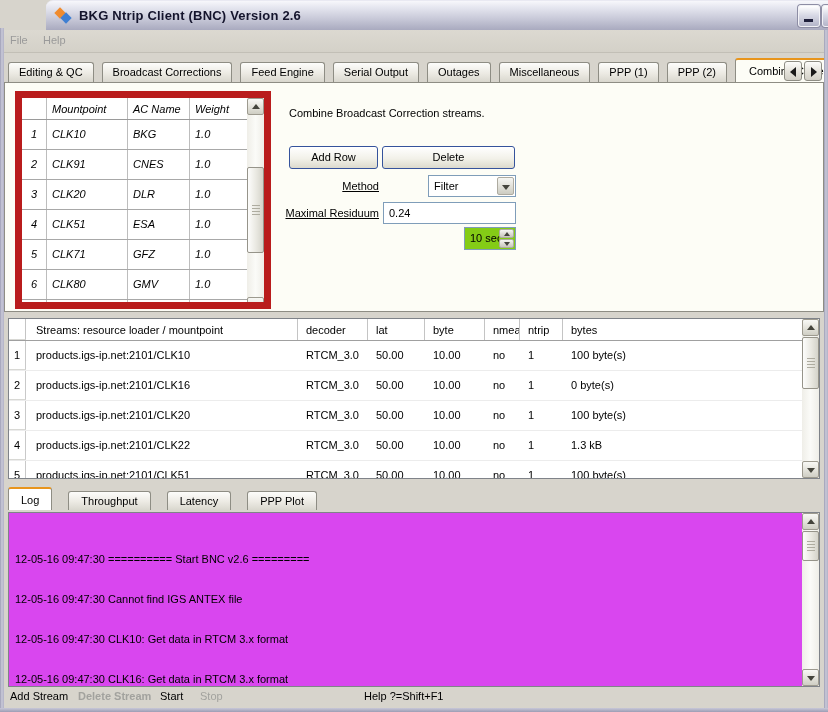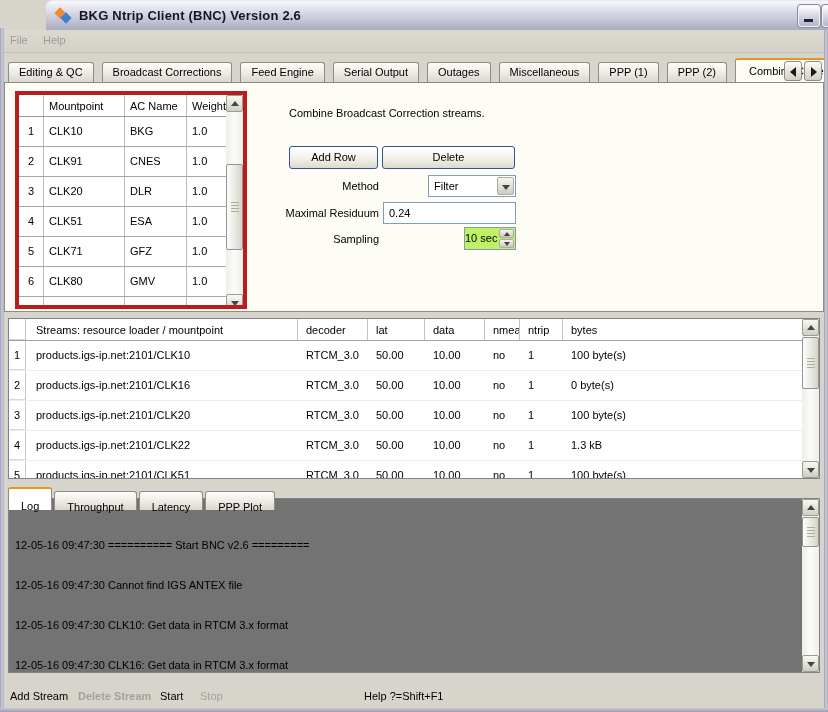--- a/index.html
+++ b/index.html
@@ -46,21 +46,21 @@
   .tab-arrow { position:absolute; top:61px; width:18px; height:20px; border:1px solid #8e8d84; border-radius:3px;
     background:linear-gradient(180deg,#fdfdfb,#e4e2da 55%,#d2d0c7); z-index:5; }
   .tri-l { position:absolute; left:5px; top:5px; width:0; height:0; border-top:5px solid transparent; border-bottom:5px solid transparent; border-right:6px solid #1a1a1a; }
   .tri-r { position:absolute; left:6px; top:5px; width:0; height:0; border-top:5px solid transparent; border-bottom:5px solid transparent; border-left:6px solid #1a1a1a; }
 
   
   .tabpage { position:absolute; left:4px; top:82px; width:820px; height:230px; background:#fdfdf6;
     border:1px solid #8e8d84; z-index:3; }
 
   
-  .ctable { position:absolute; left:10px; top:8px; width:232px; height:218px; background:#fff; border:4px solid #b91c1c; overflow:hidden; }
+  .ctable { position:absolute; left:10px; top:8px; width:256px; height:218px; background:#fff; border:7px solid #b91c1c; overflow:hidden;font-style:italic; }
   .crow { display:grid; grid-template-columns:25px 81px 62px 66px; width:233px; }
   .crow.header { height:22px; line-height:22px; border-bottom:1px solid #9a9a9a; }
   .crow.body { height:30px; line-height:29px; border-bottom:1px solid #a8a8a8; }
   .crow.partial { height:16px; border-bottom:none; }
   .crow > div { border-right:1px solid #bdbdbd; padding-left:5px; overflow:hidden; white-space:nowrap; }
   .crow > div:last-child { border-right:none; }
   .crow .numc { text-align:center; padding-left:0; border-right:1px solid #bdbdbd; }
 
   
   .vsb { position:absolute; width:17px; background:linear-gradient(90deg,#efeee8,#fbfbf8 50%,#efeee8); }
@@ -72,27 +72,27 @@
   .thumb { position:absolute; left:0; width:17px; border:1px solid #96948a; border-radius:2px;
     background:linear-gradient(90deg,#fdfdfc,#e9e8e1 55%,#d4d3ca); }
   .grip { position:absolute; left:4px; top:50%; margin-top:-5px; width:8px; height:10px;
     background:repeating-linear-gradient(180deg,#aeaca0 0 1px,transparent 1px 3px); }
 
   
   .desc { position:absolute; left:284px; top:24px; }
   .xpbtn { position:absolute; height:23px; border:1px solid #35539c; border-radius:3px;
     background:linear-gradient(180deg,#ffffff,#f2f1e9 55%,#dcdacd); text-align:center; line-height:21px;
     box-shadow:inset 0 1px 0 #fff; }
-  .flabel { position:absolute; height:22px; line-height:22px; text-align:right; }
+  .flabel { position:absolute; height:22px; line-height:22px; text-align:right;text-decoration:underline; }
   .combo { position:absolute; height:22px; background:#fff; border:1px solid #7f9db9; line-height:20px; padding-left:5px; }
   .combo-btn { position:absolute; right:1px; top:1px; width:17px; height:18px; border:1px solid #aeaba0; border-radius:2px;
     background:linear-gradient(180deg,#f6f6f3,#e0dfd7 55%,#ccccc2); }
   .combo-btn .tri-d { left:4px; top:7px; }
   .tinput { position:absolute; height:22px; background:#fff; border:1px solid #7f9db9; line-height:20px; padding-left:5px; }
-  .spin { position:absolute; height:23px; background:#bef264; border:1px solid #7f9db9; line-height:21px; }
+  .spin { position:absolute; height:23px; background:#84cc16; border:1px solid #7f9db9; line-height:21px; padding-left:5px; }
   .spin-btns { position:absolute; right:1px; top:1px; width:15px; height:19px; }
   .spin-b { position:absolute; left:0; width:15px; height:9px; border:1px solid #aeaba0; border-radius:2px;
     background:linear-gradient(180deg,#f6f6f3,#ddDCd4 55%,#c9c8be); }
   .spin-b.t { top:0; } .spin-b.b { top:10px; }
   .tri-u2 { position:absolute; left:4px; top:2px; width:0; height:0; border-left:3px solid transparent; border-right:3px solid transparent; border-bottom:4px solid #44443c; }
   .tri-d2 { position:absolute; left:4px; top:2px; width:0; height:0; border-left:3px solid transparent; border-right:3px solid transparent; border-top:4px solid #44443c; }
 
   
   .stable { position:absolute; left:8px; top:318px; width:812px; height:161px; background:#fff; border:1px solid #7f8389; overflow:hidden; z-index:3; }
   .srow { display:grid; grid-template-columns:17px 272px 70px 57px 60px 35px 43px 1fr; width:793px; }
@@ -100,26 +100,26 @@
   .srow.body { height:30px; line-height:29px; border-bottom:1px solid #ececec; }
   .srow > div { padding-left:8px; overflow:hidden; white-space:nowrap; }
   .srow.header > div { border-right:1px solid #c4c4c4; }
   .srow.header > div:last-child { border-right:none; }
   .srow .mp { padding-left:10px; }
   .srow .numc { padding-left:0; text-align:center; border-right:1px solid #c9c9c9; border-bottom:1px solid #d8d8d4; background:#fff; }
   .pre { white-space:pre; }
 
   
   .btabs { position:absolute; left:8px; top:487px; height:23px; display:flex; align-items:flex-end; z-index:4; }
-  .btab { height:19px; line-height:18px; padding:6px 12px; margin-right:2px;
+  .btab { height:19px; line-height:18px; padding:0 12px; margin-right:16px;
     background:linear-gradient(180deg,#fdfdfb,#eceae3 55%,#d9d7ce); border:1px solid #8e8d84; border-bottom:none; border-radius:3px 3px 0 0; }
   .btab.active { height:23px; line-height:22px; background:#fff; border-top:2px solid #e8951c; position:relative; z-index:6; }
 
   
-  .logbox { position:absolute; left:8px; top:498px; width:812px; height:175px; background:#737373; border:1px solid #7f8389; overflow:hidden; z-index:3; }
+  .logbox { position:absolute; left:8px; top:512px; width:812px; height:175px; background:#d946ef; border:1px solid #7f8389; overflow:hidden; z-index:3; }
   .logtext { position:absolute; left:6px; top:13px; width:780px; line-height:13.4px; white-space:pre; }
 
   
   .statusbar { position:absolute; left:4px; top:684px; width:820px; height:19px; }
   .sb-item { position:absolute; top:6px; }
   .sb-item.disabled { color:#a2a29e; }
 </style>
 </head>
 <body>
 
@@ -244,41 +244,40 @@
     <div class="combo" style="left:423px; top:92px; width:88px;">
       <span>Filter</span>
       <div class="combo-btn">
           <div class="tri-d"></div>
         </div>
     </div>
 
     <div class="flabel" style="left:240px; top:119px; width:134px;">Maximal Residuum</div>
     <div class="tinput" style="left:378px; top:119px; width:133px;">0.24</div>
 
-    <div class="flabel" style="left:240px; top:145px; width:134px;">Sampling</div>
     <div class="spin" style="left:459px; top:144px; width:52px;">
       <span>10 sec</span>
       <div class="spin-btns">
         <div class="spin-b t">
             <div class="tri-u2"></div>
           </div>
         <div class="spin-b b">
             <div class="tri-d2"></div>
           </div>
       </div>
     </div>
   </div>
 
   <div class="stable">
     <div class="srow header">
       <div class="numc"></div>
       <div class="mp pre">Streams:   resource loader / mountpoint</div>
       <div>decoder</div>
       <div>lat</div>
-      <div>data</div>
+      <div>byte</div>
       <div>nmea</div>
       <div>ntrip</div>
       <div>bytes</div>
     </div>
     <div class="srow body">
       <div class="numc">1</div>
       <div class="mp">products.igs-ip.net:2101/CLK10</div>
       <div>RTCM_3.0</div>
       <div>50.00</div>
       <div>10.00</div>

